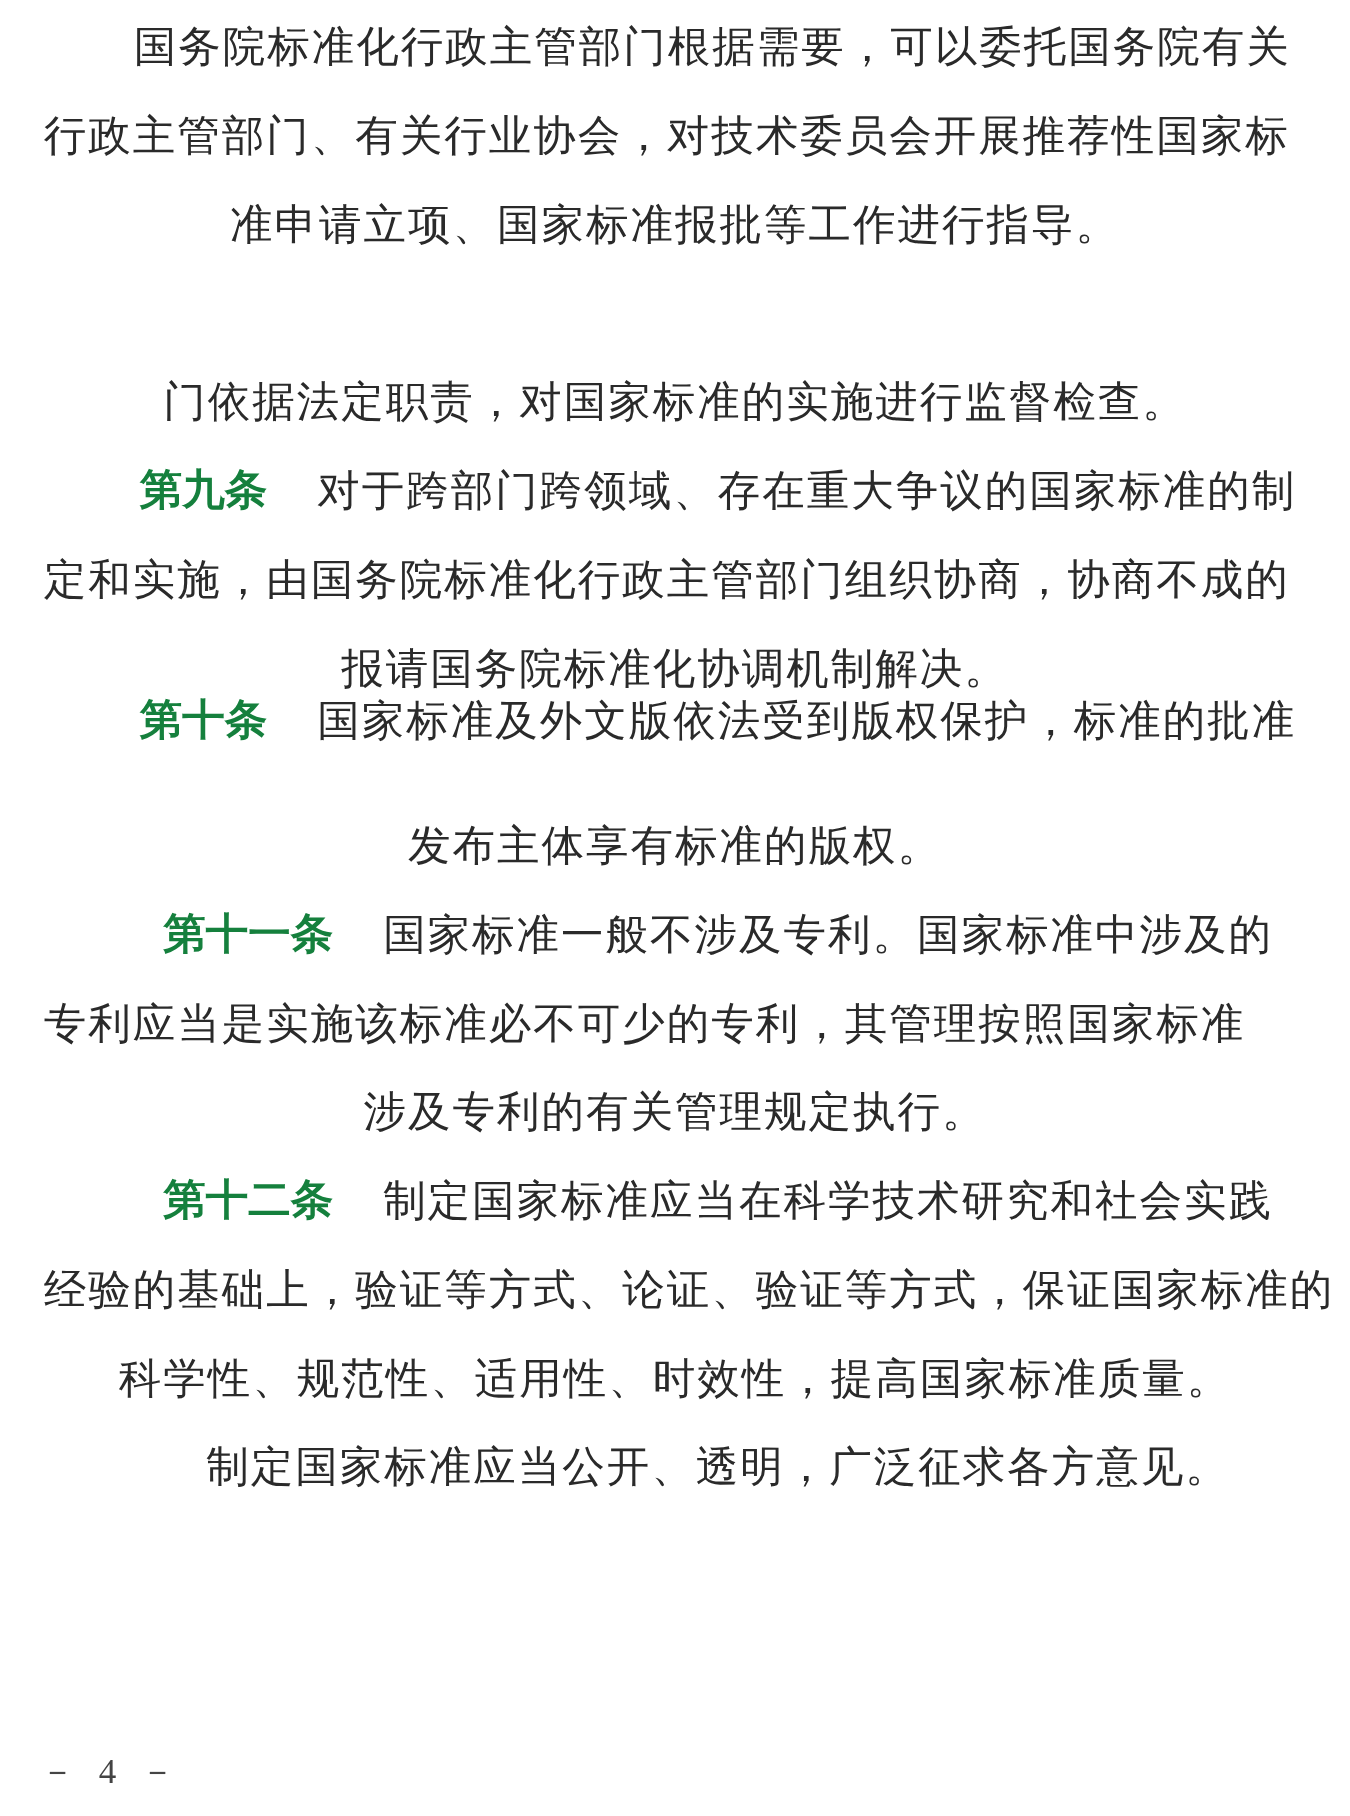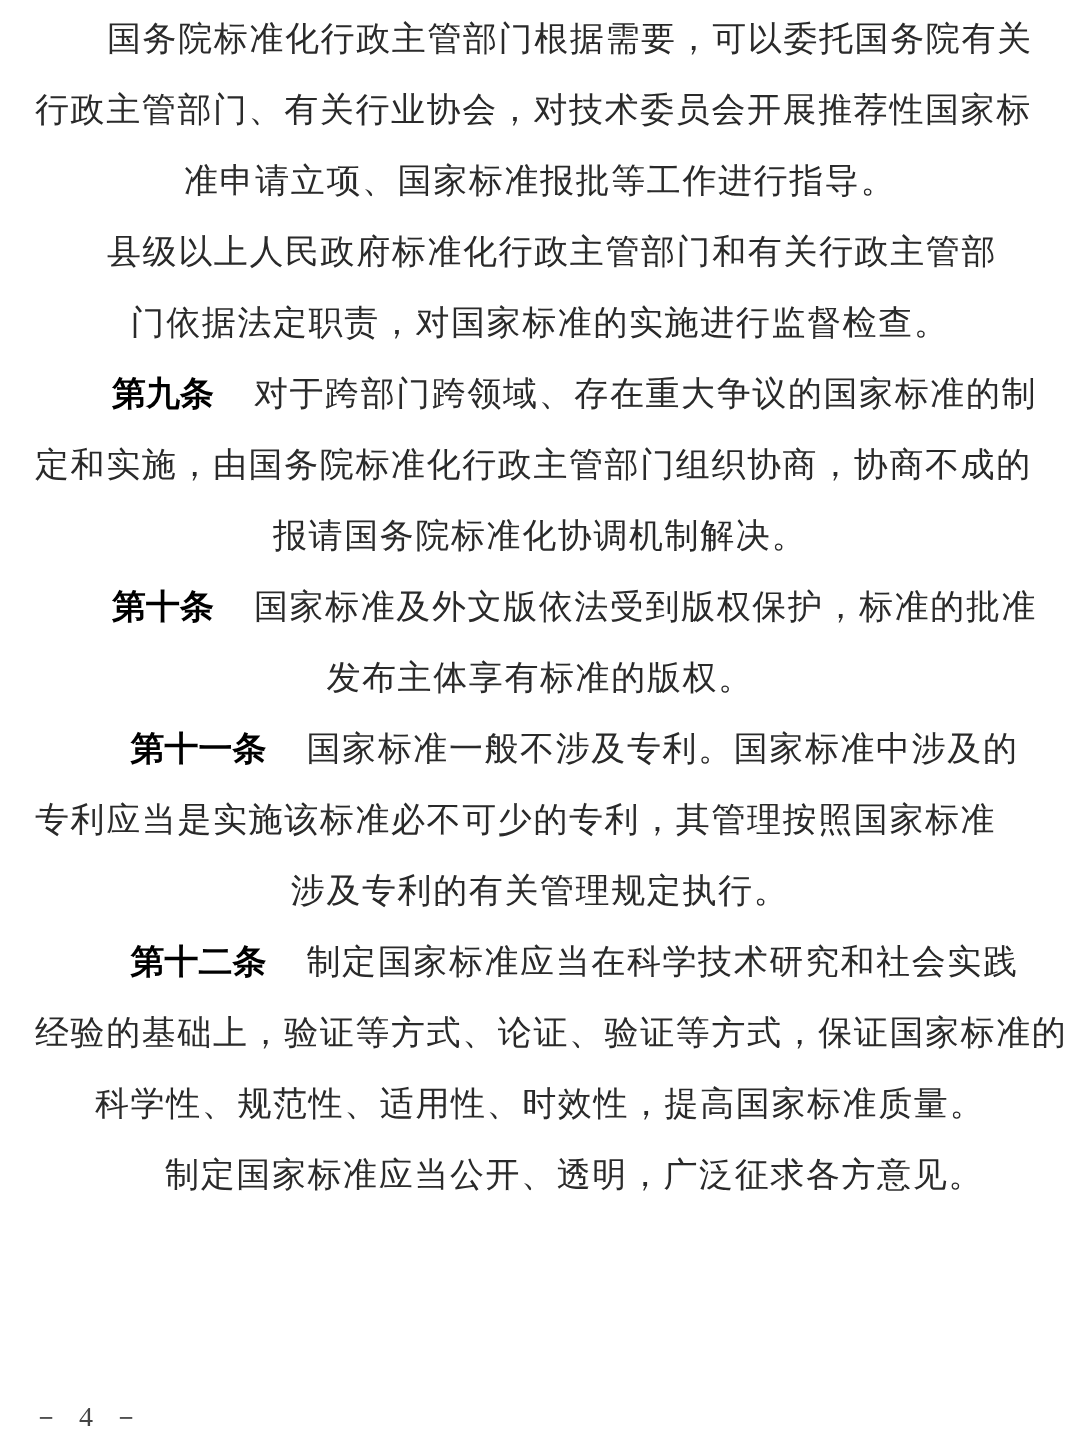--- a/index.html
+++ b/index.html
@@ -12,22 +12,22 @@
   .line {
     position: absolute; left: 35px; width: 1010px;
     font-size: 34px; line-height: 44px; height: 44px;
     white-space: nowrap; letter-spacing: 1.6px;
     display: flex; justify-content: space-between;
   }
   .line.indent { left: 107px; width: 935px; }
   .line.last { justify-content: center; }
   .line span.txt { display: inline; }
   .art {
-    font-family: Liberation Sans, sans-serif;
-    font-weight: bold; color: #000000; margin-right: 40px; letter-spacing: 0;
+    font-family: Liberation Serif, serif;
+    font-weight: bold; color: #15803d; margin-right: 40px; letter-spacing: 0;
   }
   .footer {
     position: absolute; left: 32px; top: 1398px;
     font-size: 28px; color: #444; letter-spacing: 6px;
     font-family: "Liberation Serif", "DejaVu Serif", serif;
   }
 </style>
 </head>
 <body>
 
@@ -36,39 +36,36 @@
   <div class="line indent" style="top:16px">
       <span class="txt">国务院标准化行政主管部门根据需要，可以委托国务院有关</span>
     </div>
   <div class="line" style="top:87px">
       <span class="txt">行政主管部门、有关行业协会，对技术委员会开展推荐性国家标</span>
     </div>
   <div class="line last" style="top:158px">
       <span class="txt">准申请立项、国家标准报批等工作进行指导。</span>
     </div>
 
-  <div class="line indent" style="top:229px">
-      <span class="txt">县级以上人民政府标准化行政主管部门和有关行政主管部</span>
-    </div>
   <div class="line last" style="top:300px">
       <span class="txt">门依据法定职责，对国家标准的实施进行监督检查。</span>
     </div>
 
   <div class="line indent last" style="top:371px">
     <span class="art">第九条</span>
     <span class="txt">对于跨部门跨领域、存在重大争议的国家标准的制</span>
   </div>
   <div class="line" style="top:442px">
       <span class="txt">定和实施，由国务院标准化行政主管部门组织协商，协商不成的</span>
     </div>
   <div class="line last" style="top:513px">
       <span class="txt">报请国务院标准化协调机制解决。</span>
     </div>
 
-  <div class="line indent last" style="top:584px">
+  <div class="line indent last" style="top:555px">
     <span class="art">第十条</span>
     <span class="txt">国家标准及外文版依法受到版权保护，标准的批准</span>
   </div>
   <div class="line last" style="top:655px">
       <span class="txt">发布主体享有标准的版权。</span>
     </div>
 
   <div class="line indent last" style="top:726px">
     <span class="art">第十一条</span>
     <span class="txt">国家标准一般不涉及专利。国家标准中涉及的</span>

